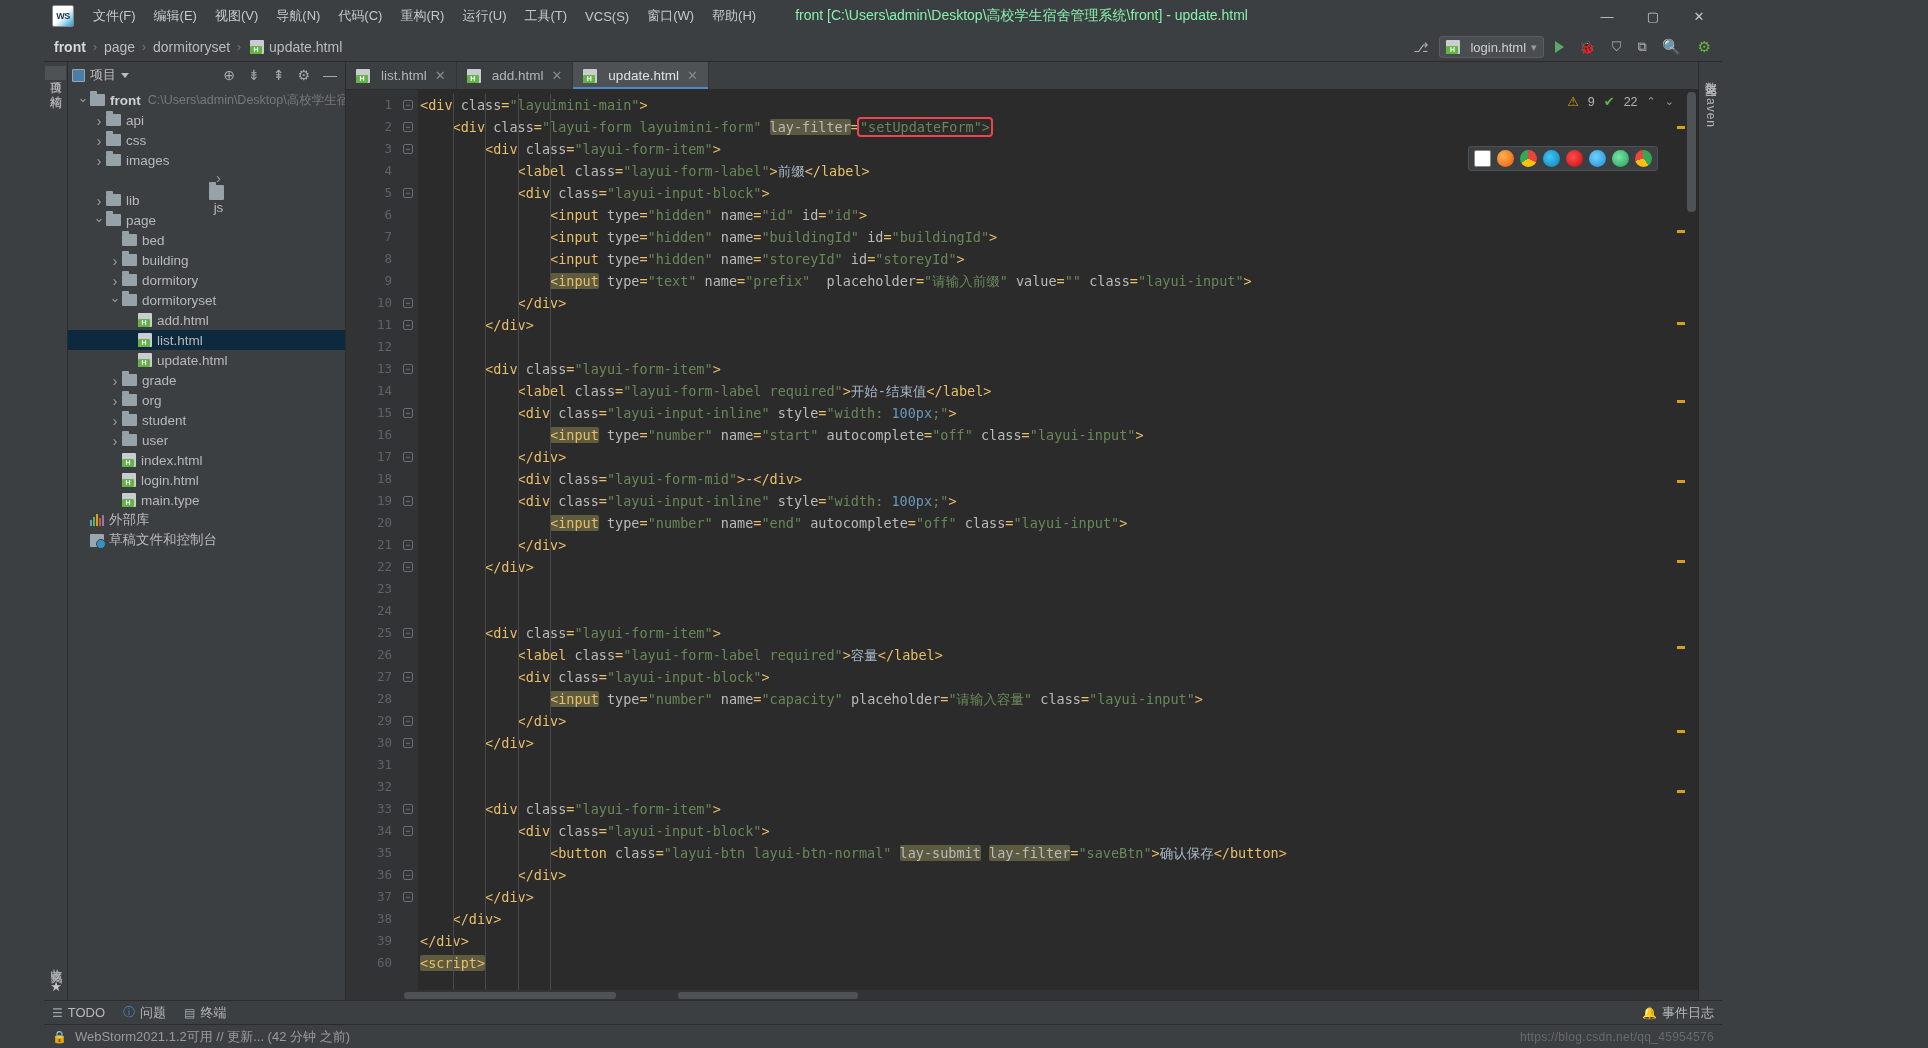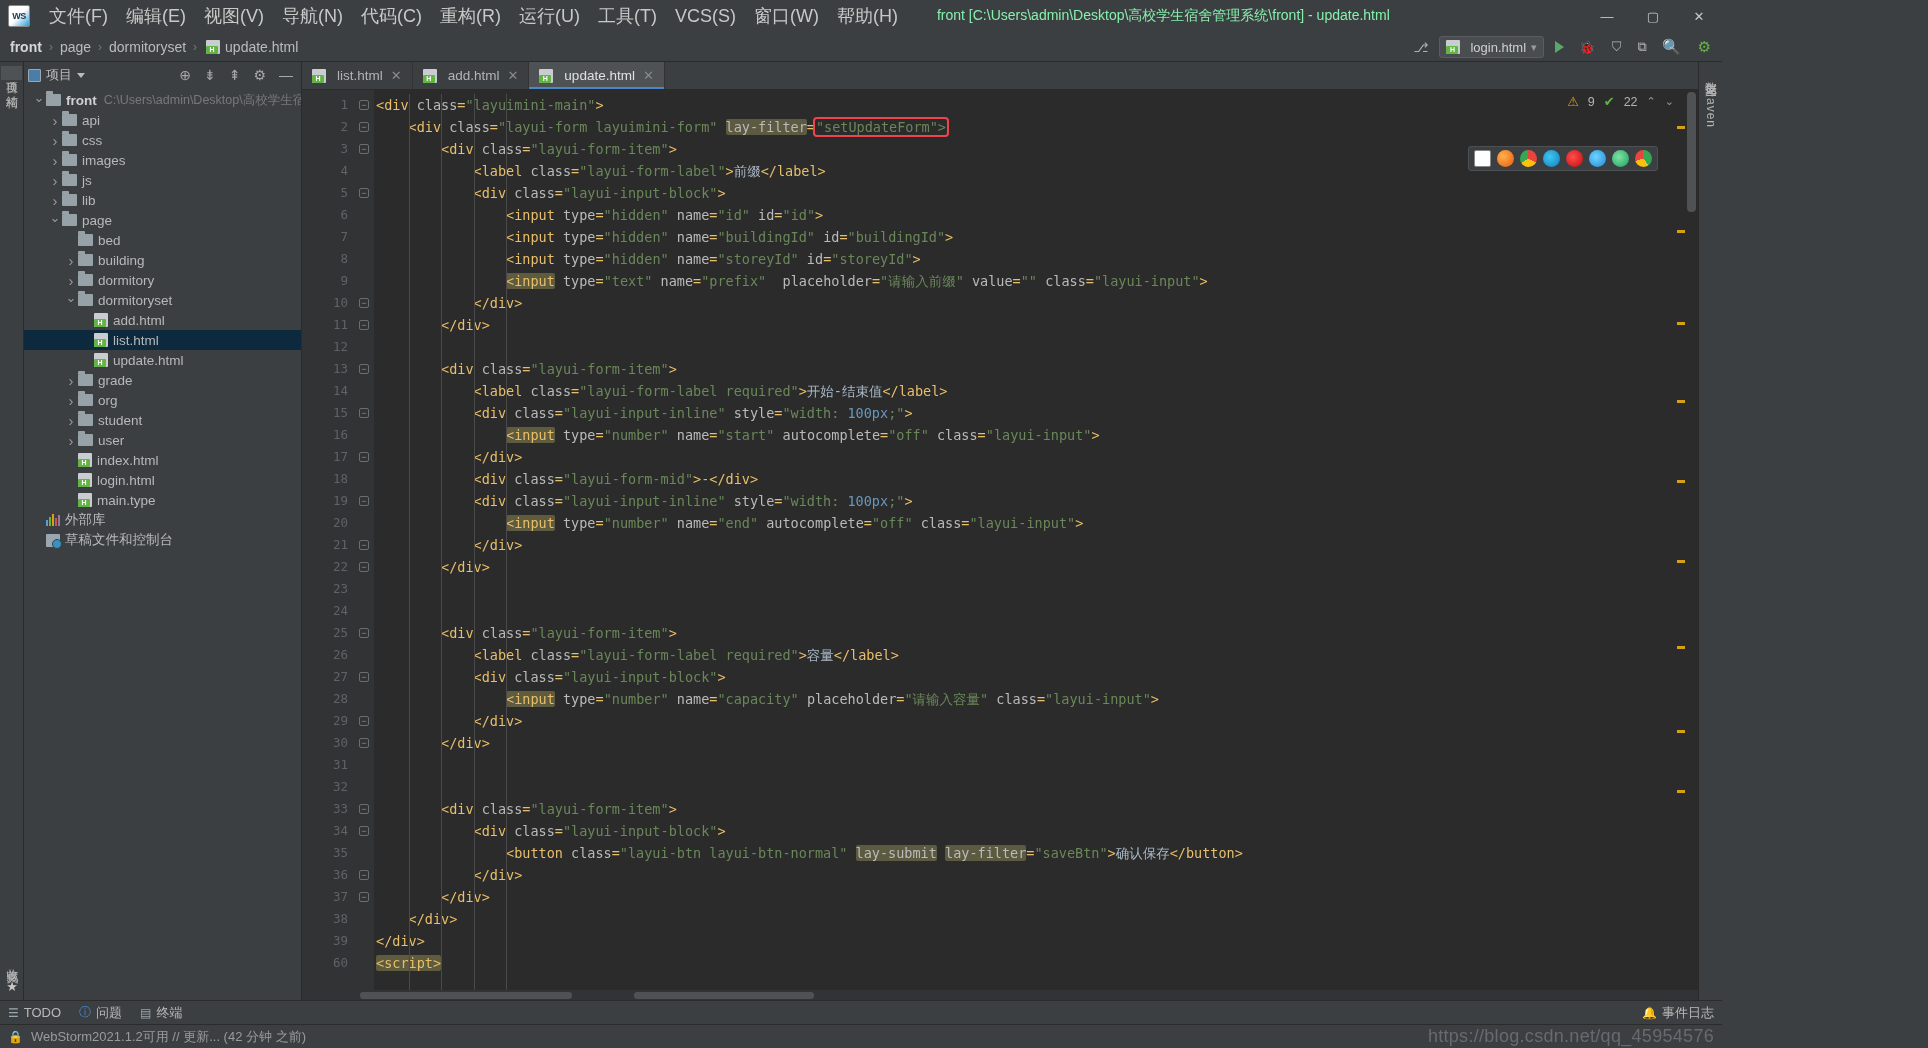--- a/index.html
+++ b/index.html
@@ -2,36 +2,36 @@
 <html><head>
 <meta charset="utf-8">
 <style>
   * { box-sizing: border-box; margin: 0; padding: 0; }
   html, body {
     width: 1928px; height: 1048px;
     background: #3c3f41;
     font-family: "Liberation Sans", sans-serif;
     overflow: hidden;
   }
-  .app { position: relative; width: 1722px; height: 1048px; display: flex; flex-direction: column; }
+  .app { position: relative; width: 1722px; height: 1048px; display: flex; flex-direction: column; padding-left: 44px; }
 
   
   .titlebar {
     height: 32px; background: #3c3f41; display: flex; align-items: center;
     flex: 0 0 32px; color: #bbbbbb; font-size: 15px; position: relative;
   }
   .ws-logo {
     width: 22px; height: 22px; margin: 0 10px 0 8px; border-radius: 2px;
     background: linear-gradient(135deg,#ffffff 0%,#ffffff 50%,#2a9ad6 100%);
     display: flex; align-items: center; justify-content: center;
     font-size: 9px; font-weight: bold; color: #17354d; flex: 0 0 22px;
     border: 1px solid #888; letter-spacing: -0.5px;
   }
   .menu-item {
-    padding: 4px 9px; font-size: 18px; color: #c8c8c8; white-space: nowrap; cursor: default;
+    padding: 4px 9px; font-size: 13px; color: #c8c8c8; white-space: nowrap; cursor: default;
   }
   .win-title {
     margin-left: 30px; font-size: 14px; color: #86efac; white-space: nowrap;
   }
   .win-ctrls { position: absolute; right: 0; top: 0; height: 32px; display: flex; }
   .win-btn {
     width: 46px; height: 32px; display:flex; align-items:center; justify-content:center;
     color:#c8c8c8; font-size: 13px;
   }
 
@@ -223,21 +223,21 @@
   .tb-right { position:absolute; right:8px; display:flex; align-items:center; gap:6px; }
 
   
   .statusbar {
     height: 24px; flex:0 0 24px; background:#3c3f41; display:flex; align-items:center;
     gap: 8px; padding: 0 8px; font-size:13px; color:#9a9a9a; position:relative;
     border-top:1px solid #2b2b2b;
   }
   .sb-lock { font-size:12px; color:#9aa7b0; }
   .watermark {
-    position:absolute; right:8px; color:#6f7276; font-size:18px; letter-spacing:0.3px; opacity:.85;
+    position:absolute; right:8px; color:#6f7276; font-size:12px; letter-spacing:0.3px; opacity:.85;
   }
 
   
   .h-scroll {
     height: 10px; flex:0 0 10px; background:#313335; position:relative;
   }
   .h-thumb { position:absolute; left:58px; top:2px; height:7px; width:212px; background:#4e5254; border-radius:3px; }
   .h-thumb2 { position:absolute; left:332px; top:2px; height:7px; width:180px; background:#4e5254; border-radius:3px; }
 </style>
 </head>
@@ -332,21 +332,21 @@
           <div class="trow" style="padding-left: 24px;">
             <span class="arrow arr-r"></span>
             <span class="folder"></span>
             <span class="tlabel">css</span>
           </div>
           <div class="trow" style="padding-left: 24px;">
             <span class="arrow arr-r"></span>
             <span class="folder"></span>
             <span class="tlabel">images</span>
           </div>
-          <div class="trow" style="padding-left: 24px;">
+          <div class="trow" style="padding-left: 24px; flex-direction: column;">
             <span class="arrow arr-r"></span>
             <span class="folder"></span>
             <span class="tlabel">js</span>
           </div>
           <div class="trow" style="padding-left: 24px;">
             <span class="arrow arr-r"></span>
             <span class="folder"></span>
             <span class="tlabel">lib</span>
           </div>
           <div class="trow" style="padding-left: 24px;">

